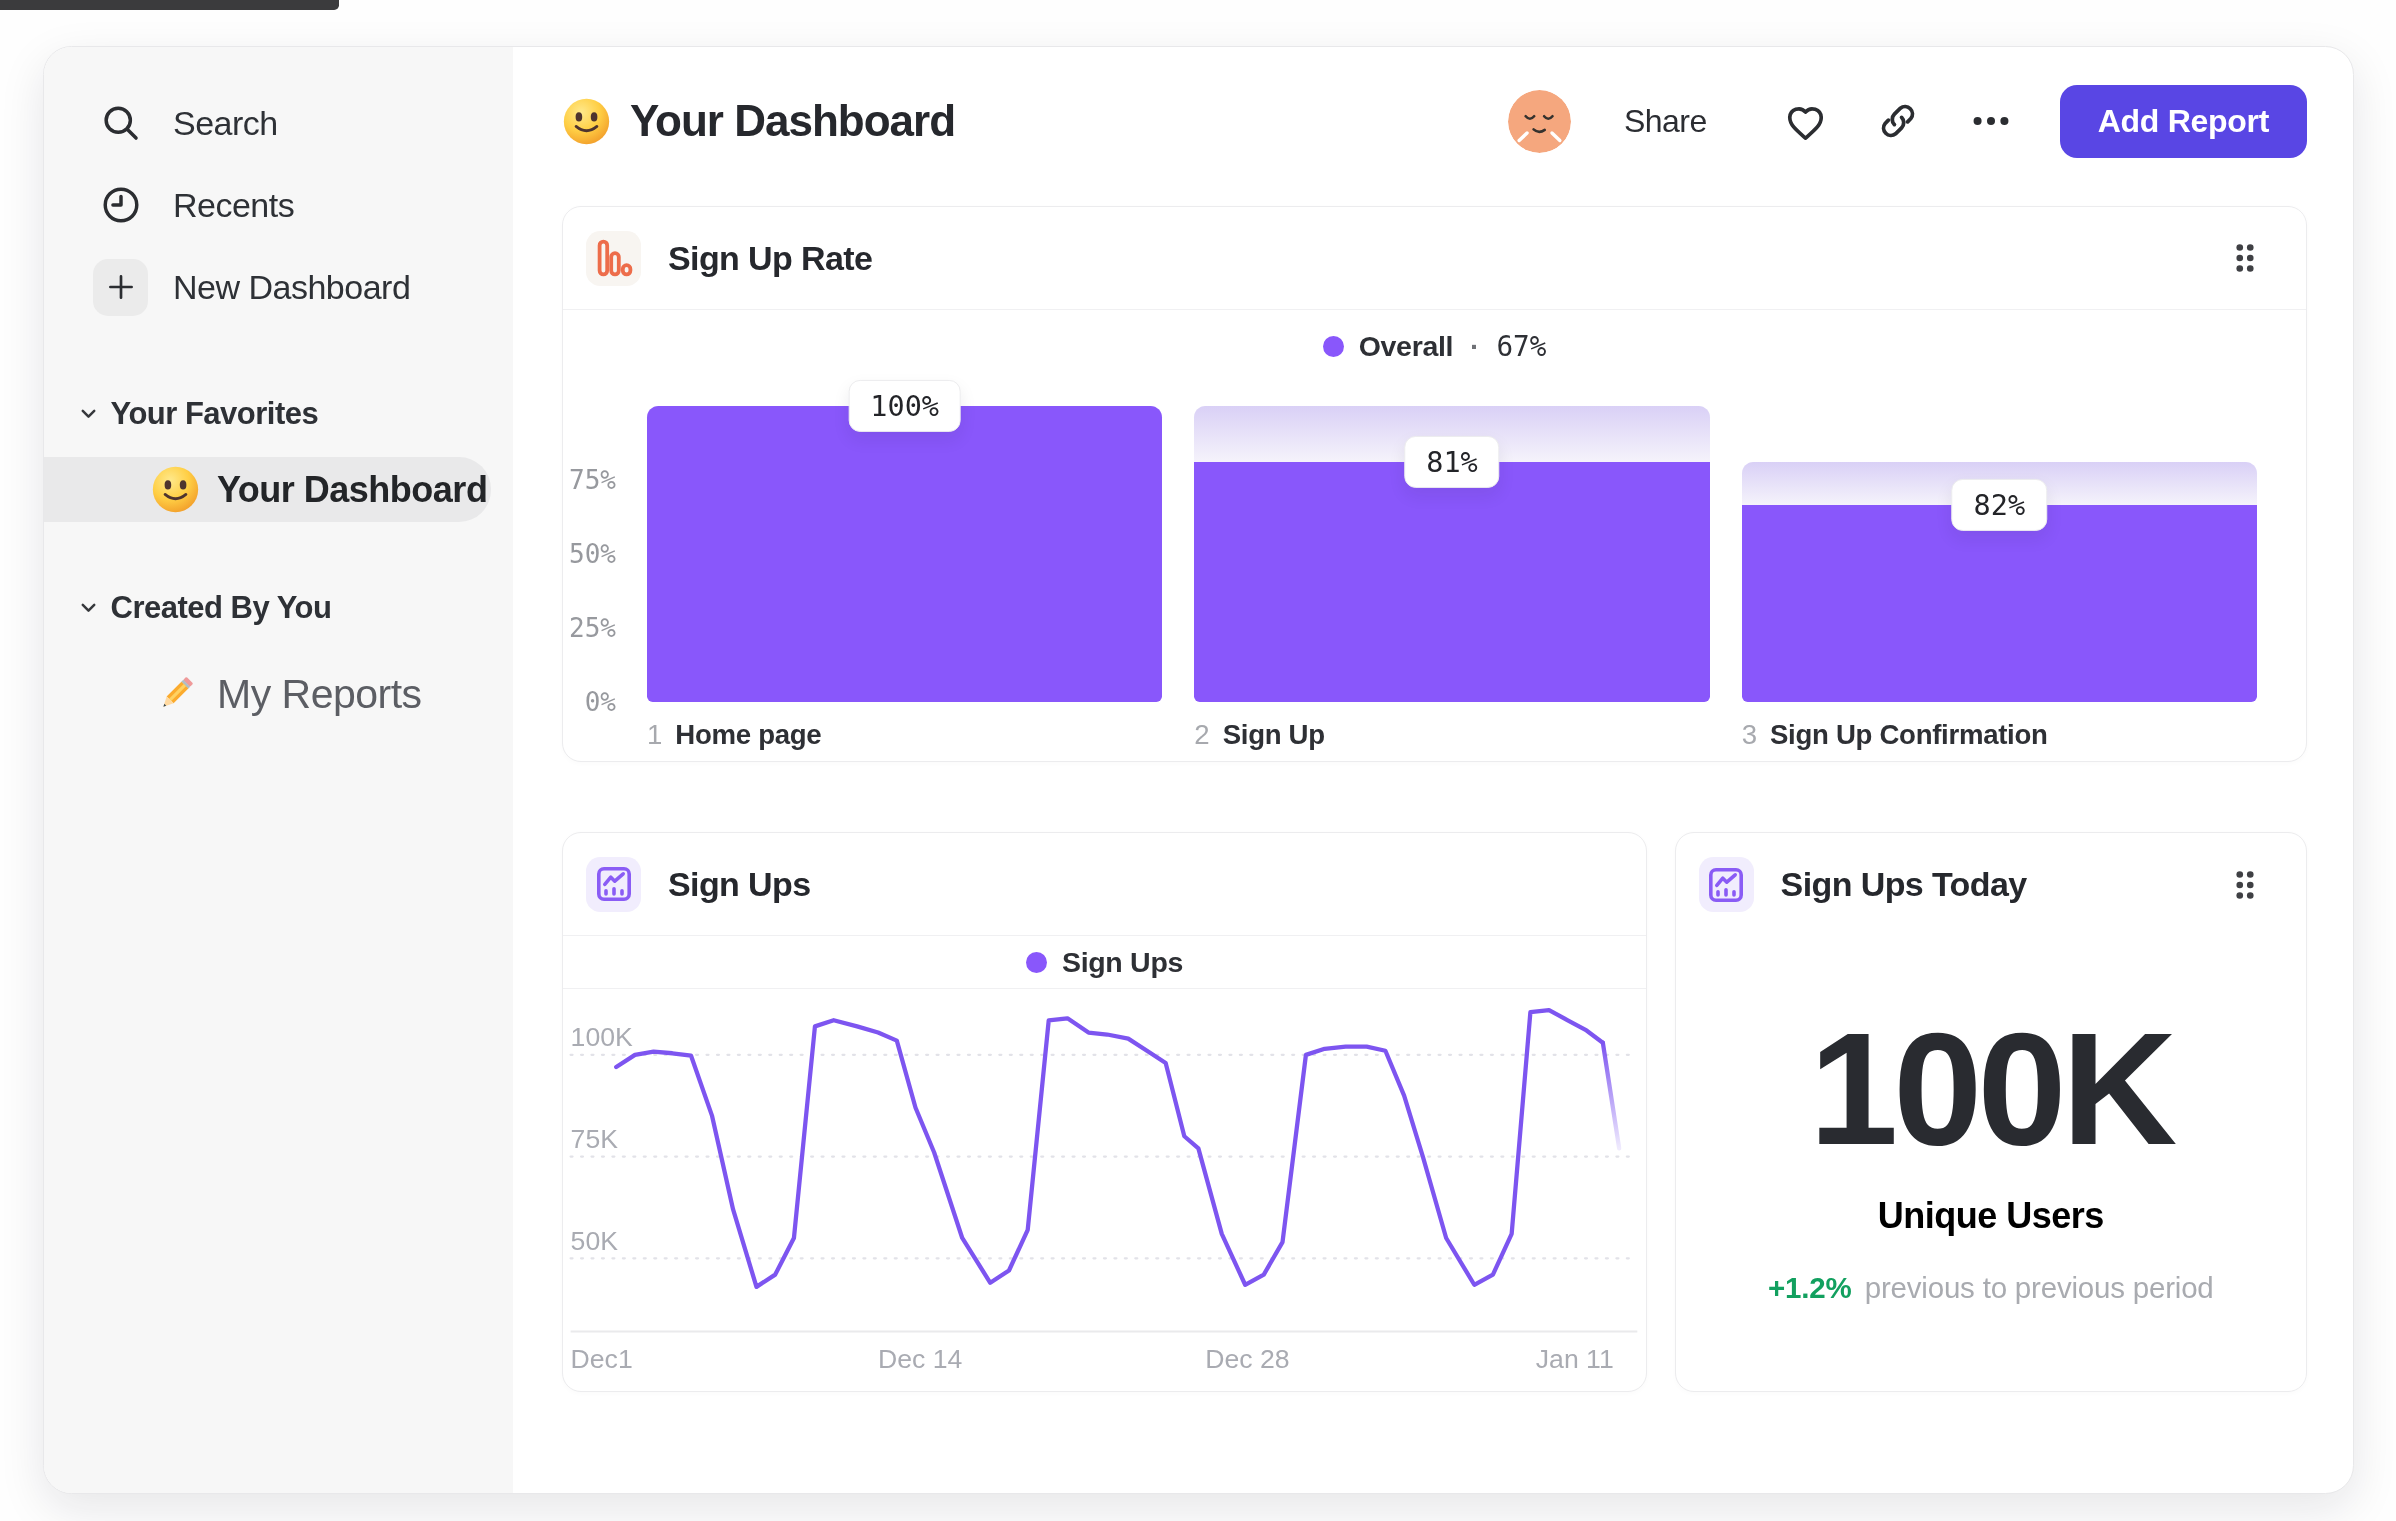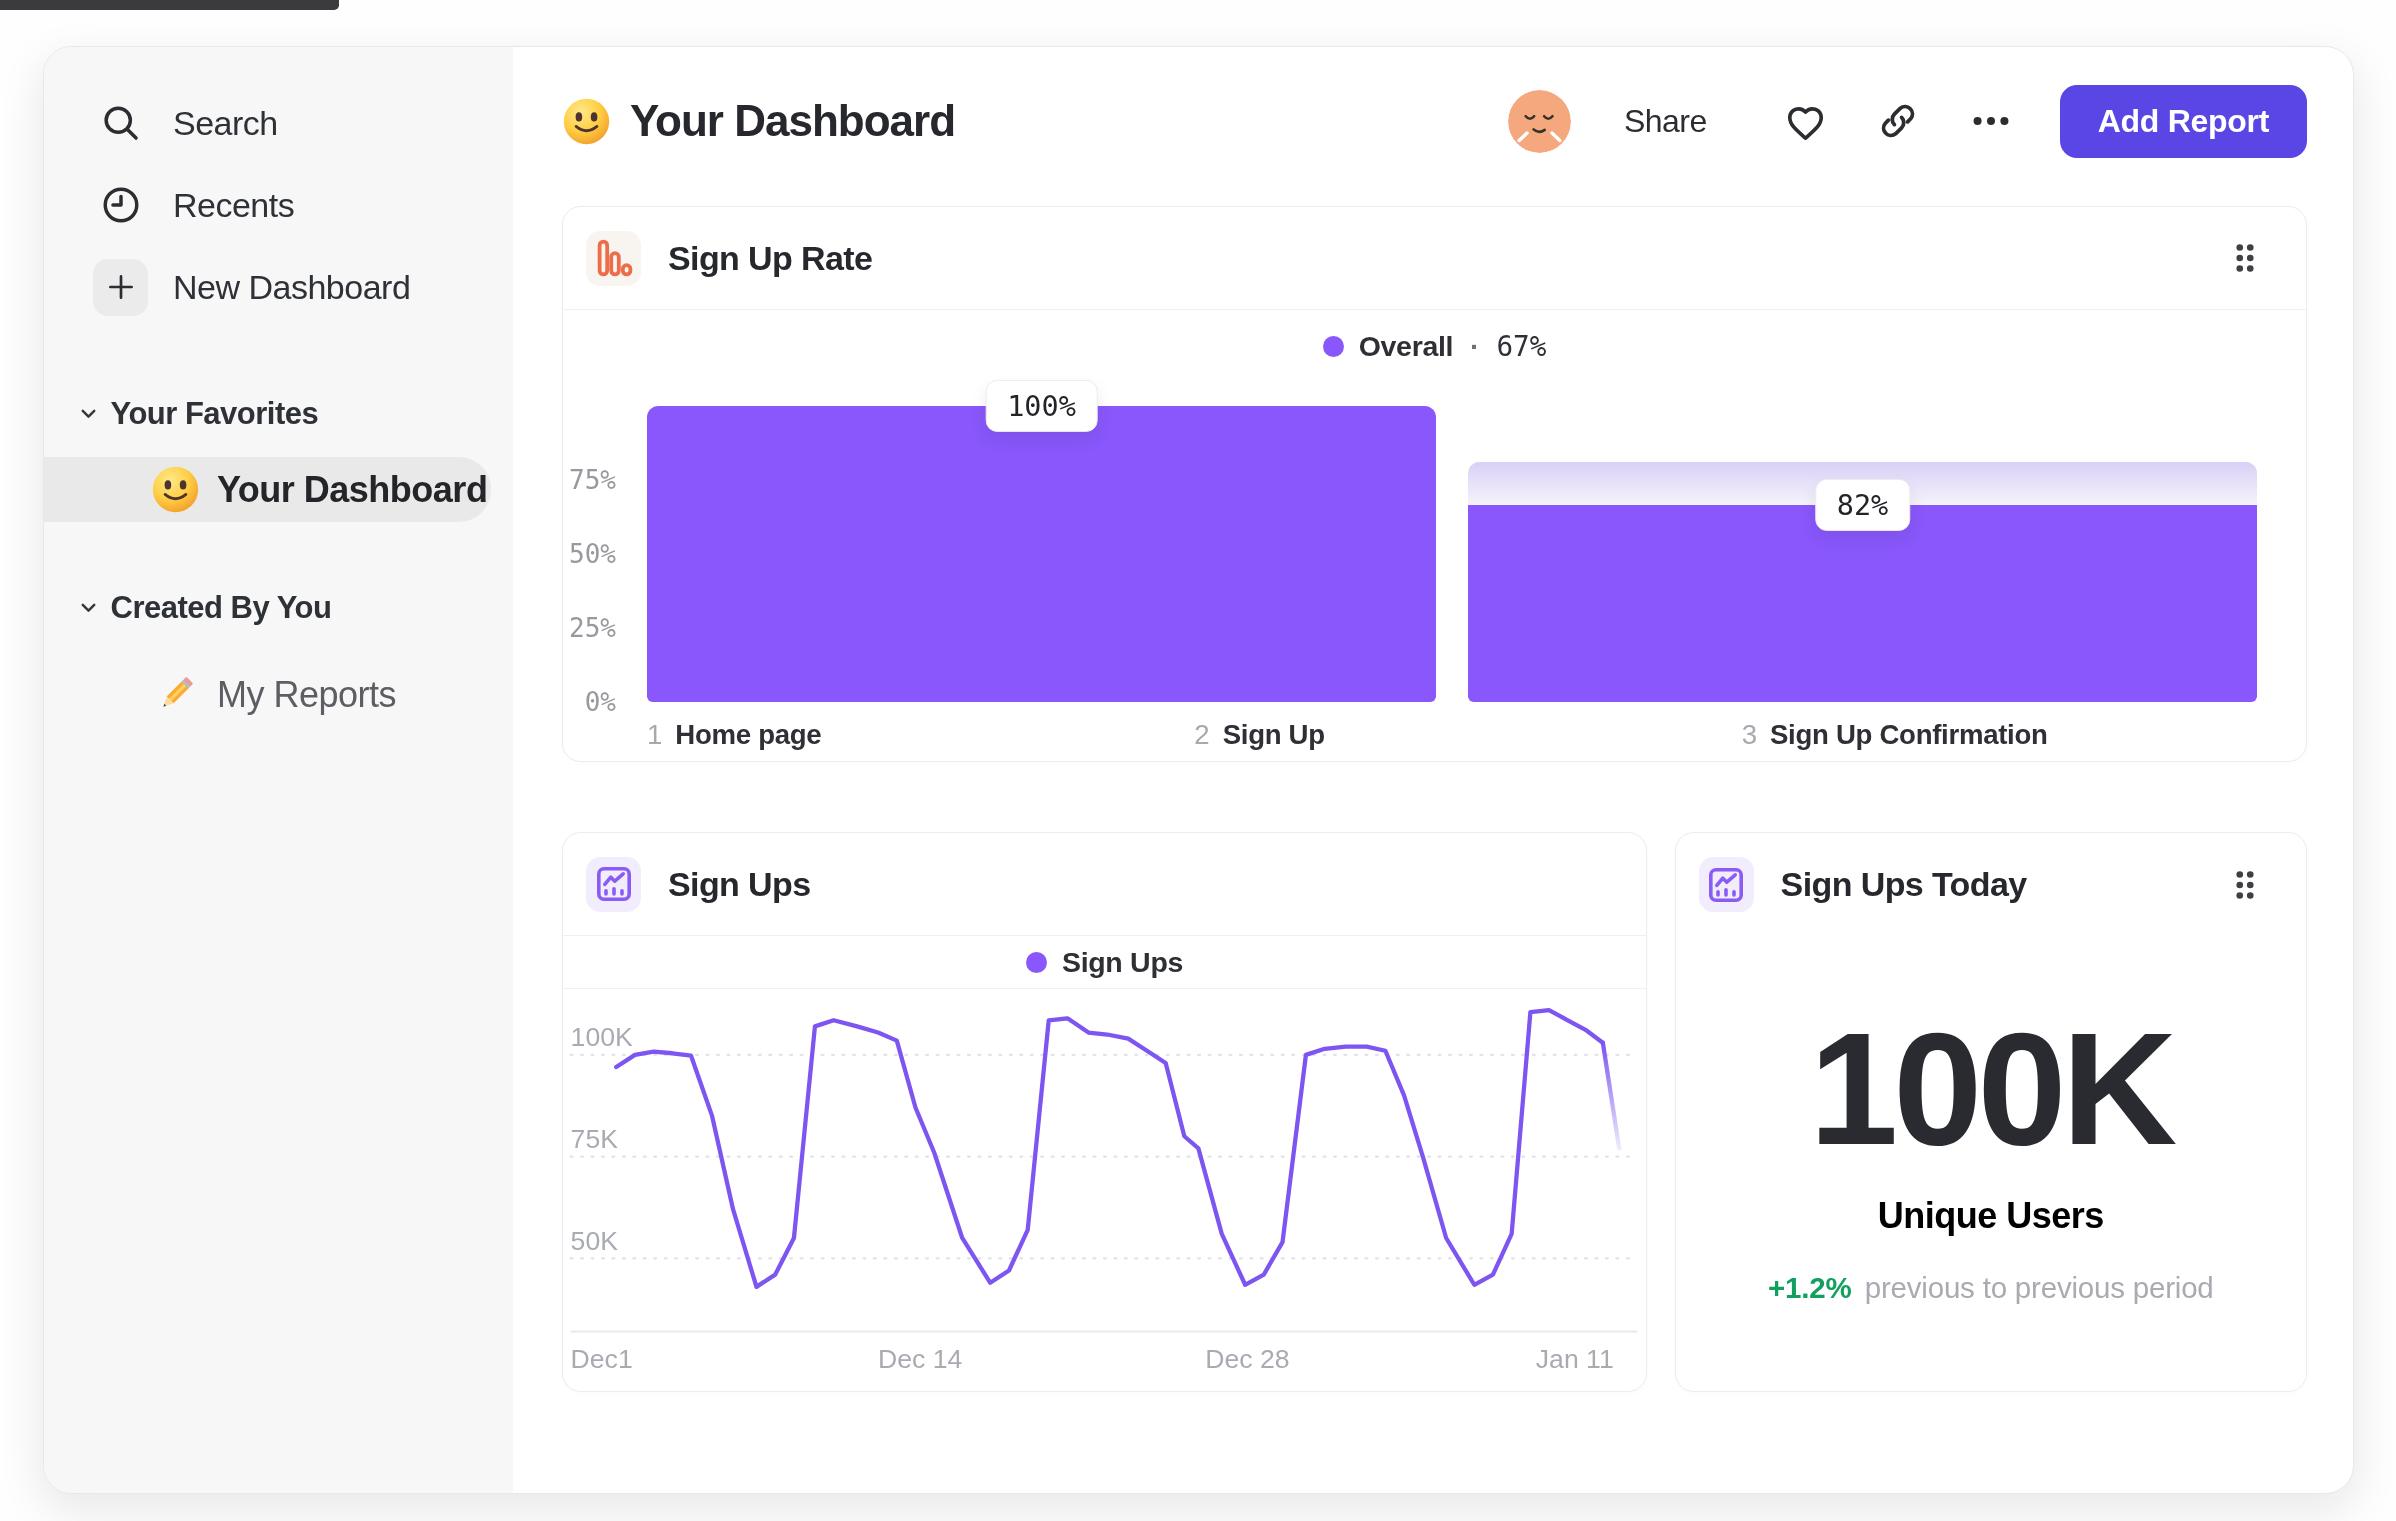--- a/index.html
+++ b/index.html
@@ -21,21 +21,21 @@
   .side-item .ic { width:55px; height:55px; display:flex; align-items:center; justify-content:center; flex:none; }
   .icon-svg { display:block; }
   .plus-box { width:57px; height:57px; background:#ebebeb; border-radius:15px; display:flex; align-items:center; justify-content:center; }
   .side-section-header { display:flex; align-items:center; height:53px; padding-left:32px; gap:9.5px;
     font-size:31px; font-weight:700; color:#2e3136; letter-spacing:-0.5px; cursor:pointer; }
   .sec1 { margin-top:59px; } .sec2 { margin-top:59px; }
   .side-pill { margin-top:17px; display:flex; align-items:center; height:65px; width:447px;
     border-radius:0 32px 32px 0; background:#e9e9ea; padding-left:107px; gap:17px;
     font-size:36px; font-weight:600; color:#232528; letter-spacing:-0.5px; cursor:pointer; }
   .side-sub { margin-top:27px; display:flex; align-items:center; height:67px; padding-left:107px; gap:17px;
-    font-size:36px; font-weight:500; color:#5c5e64; letter-spacing:-0.5px; cursor:pointer; }
+    font-size:41px; font-weight:500; color:#5c5e64; letter-spacing:-0.5px; cursor:pointer; }
   .emoji { width:49px; height:49px; flex:none; }
 
   
   .main { flex:1; padding:36px 46px 0 49px; position:relative; }
   .main-header { display:flex; align-items:center; height:76px; }
   .page-title { display:flex; align-items:center; gap:19px; }
   .page-title h1 { font-size:44px; font-weight:700; letter-spacing:-1px; color:#26282d; }
   .header-right { margin-left:auto; display:flex; align-items:center; }
   .avatar { width:63px; height:63px; border-radius:50%; overflow:hidden; flex:none; cursor:pointer; }
   .share-label { font-size:32px; font-weight:500; color:#2b2d32; margin:0 36px 0 53px; cursor:pointer; letter-spacing:-0.5px; }
@@ -286,20 +286,25 @@
           <span class="legend-val">67%</span>
         </div>
         <div class="funnel-plot">
             <div class="f-tick" style="top: 59px;">75%</div>
             <div class="f-tick" style="top: 133px; text-align: right;">50%</div>
             <div class="f-tick" style="top: 207px;">25%</div>
             <div class="f-tick" style="top: 281px;">0%</div>
             <div class="f-col">
               <div class="f-solid topround" style="top: 0px; background: rgb(137, 87, 251);"></div>
               <div class="f-tip" style="top: 0px;">100%</div>
+            </div>
+            <div class="f-col">
+              <div class="f-grad" style="top: 0px; height: 56px;"></div>
+              <div class="f-solid" style="top: 56px; background: rgb(137, 87, 251);"></div>
+              <div class="f-tip" style="top: 56px;">81%</div>
             </div>
             <div class="f-col">
               <div class="f-grad" style="top: 56px; height: 43px;"></div>
               <div class="f-solid" style="top: 99px; background: rgb(137, 87, 251);"></div>
               <div class="f-tip" style="top: 99px;">82%</div>
             </div>
           </div>
         <div class="funnel-labels">
             <div class="fl-cell"><span class="fl-num">1</span><span class="fl-name">Home page</span></div>
             <div class="fl-cell"><span class="fl-num">2</span><span class="fl-name">Sign Up</span></div>

